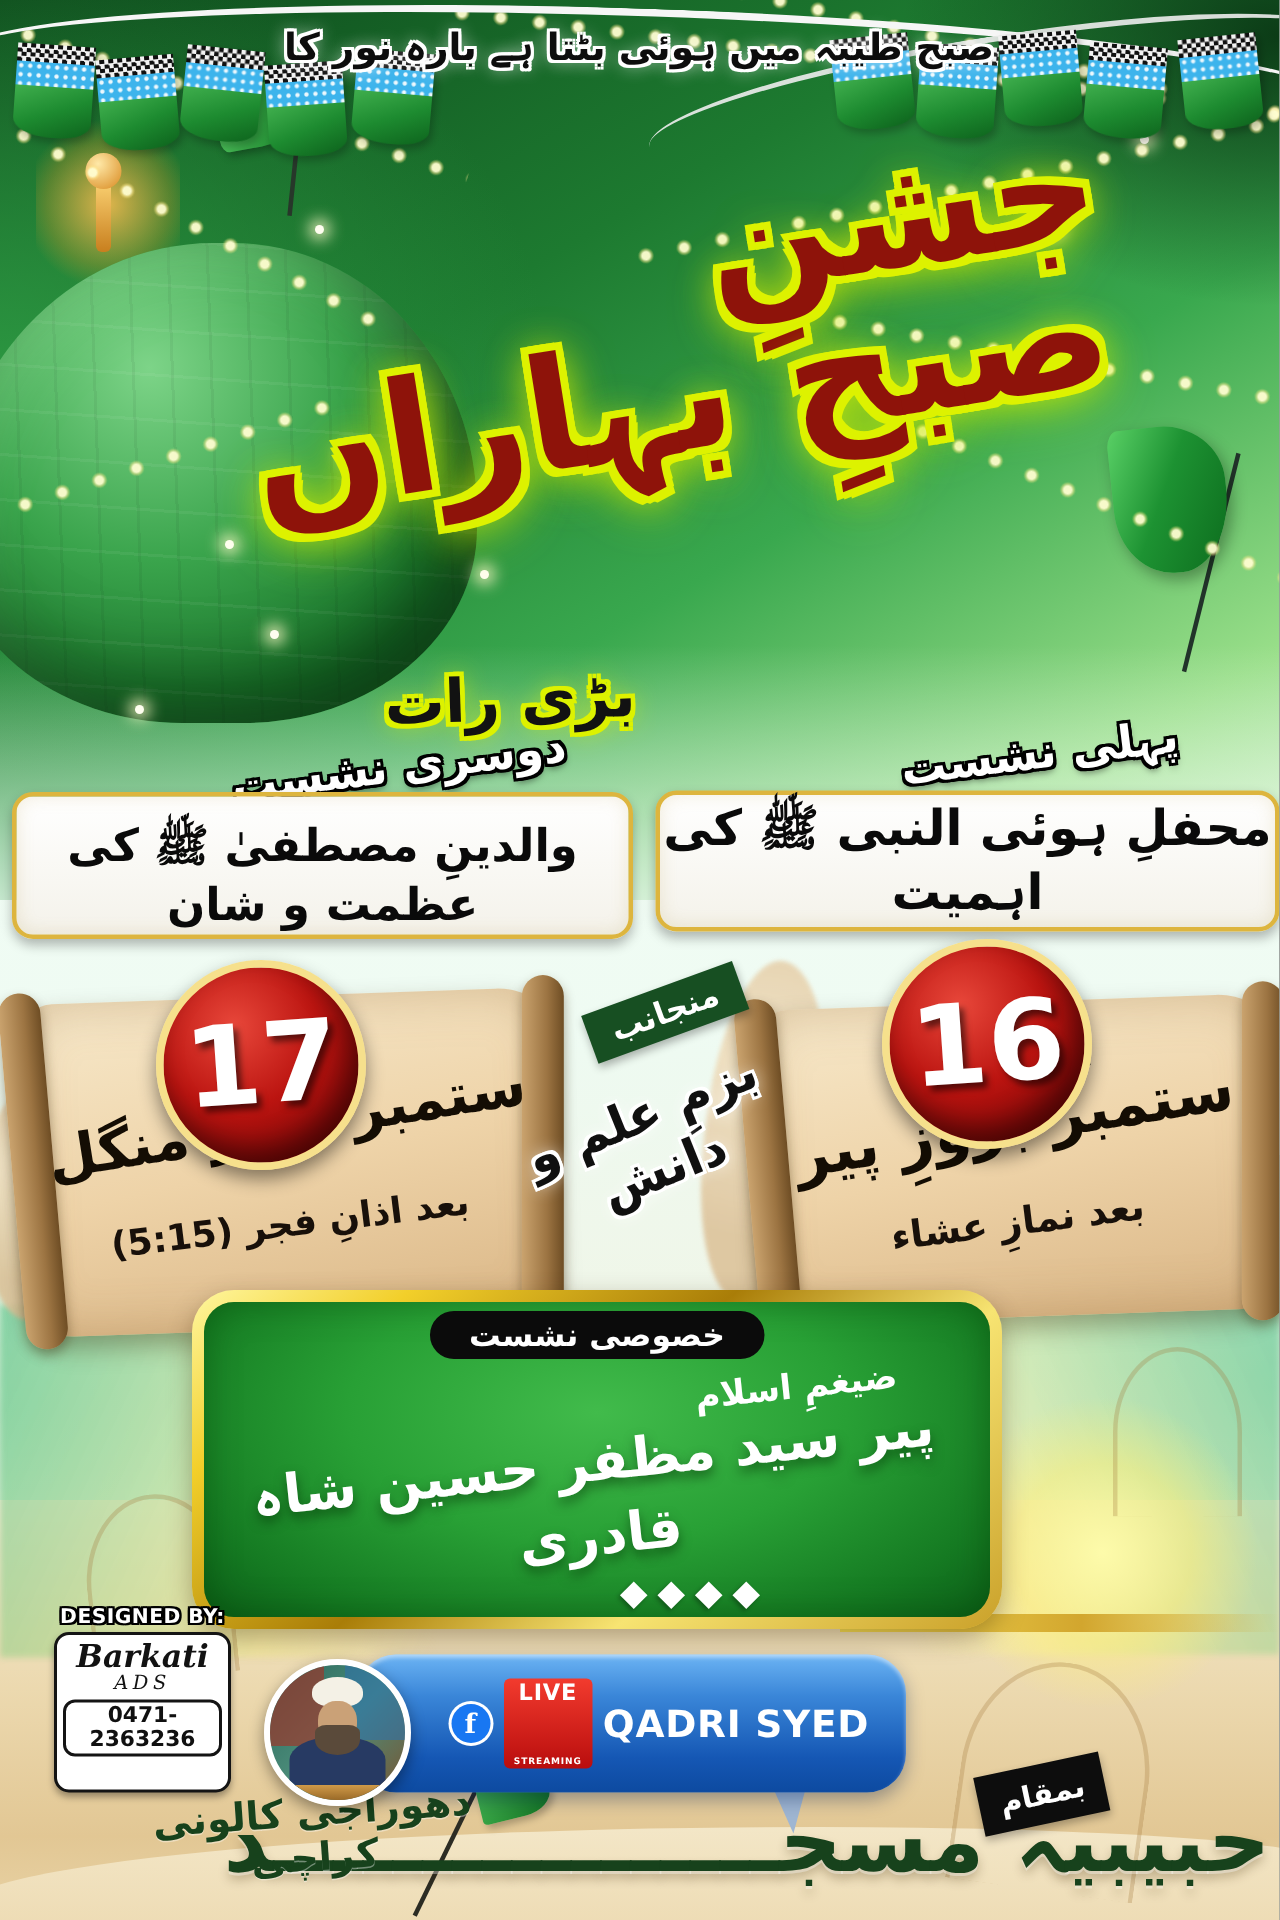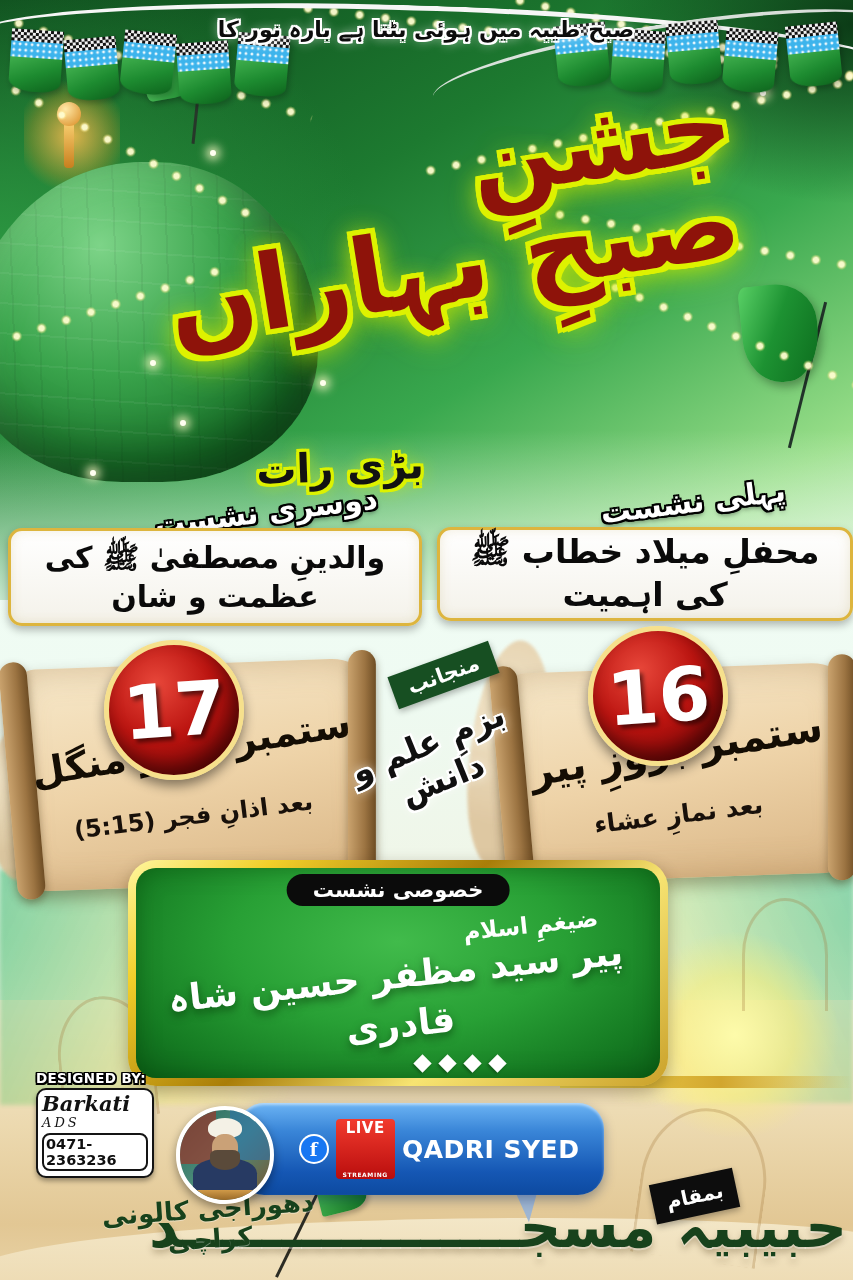--- a/index.html
+++ b/index.html
@@ -71,38 +71,38 @@
     border-radius:0 0 40% 48%/0 0 30% 36%;}
 
   
   .ow{text-shadow:-2px -2px 0 #fff,2px -2px 0 #fff,-2px 2px 0 #fff,2px 2px 0 #fff,-2px 0 0 #fff,2px 0 0 #fff,0 -2px 0 #fff,0 2px 0 #fff,0 0 12px rgba(255,255,255,.95);}
   .ob{text-shadow:-2px -2px 0 #000,2px -2px 0 #000,-2px 2px 0 #000,2px 2px 0 #000,-2px 0 0 #000,2px 0 0 #000,0 -2px 0 #000,0 2px 0 #000,0 3px 5px rgba(0,0,0,.5);}
   .oc{text-shadow:-5px -5px 0 #ddf200,5px -5px 0 #ddf200,-5px 5px 0 #ddf200,5px 5px 0 #ddf200,-5px 0 0 #ddf200,5px 0 0 #ddf200,0 -5px 0 #ddf200,0 5px 0 #ddf200,0 0 26px rgba(221,242,0,.95),0 8px 34px rgba(190,230,0,.7);}
   .ocs{text-shadow:-3px -3px 0 #ddf200,3px -3px 0 #ddf200,-3px 3px 0 #ddf200,3px 3px 0 #ddf200,-3px 0 0 #ddf200,3px 0 0 #ddf200,0 -3px 0 #ddf200,0 3px 0 #ddf200,0 0 18px rgba(221,242,0,.95);}
 
   
   .couplet{left:176px;top:12px;width:500px;text-align:center;direction:rtl;color:#0d0d0d;
-    font-size:22px;font-weight:bold;line-height:1.62;z-index:3;}
+    font-size:25px;font-weight:bold;line-height:1.62;z-index:3;}
   .main-title{left:110px;top:116px;width:700px;text-align:center;transform:rotate(-9deg);
     direction:rtl;color:#8e130a;font-weight:bold;z-index:2;line-height:1;}
   .main-title .t1{display:block;font-size:100px;transform:translateX(150px);}
   .main-title .t2{display:block;font-size:104px;margin-top:-6px;transform:translateX(-14px);}
   .subtitle{left:230px;top:444px;width:220px;text-align:center;direction:rtl;color:#121212;
     font-size:40px;font-weight:bold;transform:rotate(-2deg);z-index:3;}
 
   
   .sess-label{color:#fff;font-size:30px;font-weight:bold;direction:rtl;text-align:center;z-index:3;}
   .s1-label{left:548px;top:484px;width:290px;transform:rotate(-7deg);}
   .s2-label{left:116px;top:494px;width:300px;transform:rotate(-7deg);}
   .box{background:linear-gradient(#ffffff,#f4f2ea);border:3px solid #ddb53e;border-radius:14px;
     box-shadow:0 4px 8px rgba(0,0,0,.28), inset 0 0 12px rgba(180,150,60,.18);
     display:flex;align-items:center;justify-content:center;direction:rtl;color:#0a0a0a;
     font-weight:bold;text-align:center;z-index:3;line-height:1.3;}
   .s1-box{left:437px;top:527px;width:410px;height:88px;font-size:33px;}
-  .s2-box{left:8px;top:528px;width:414px;height:98px;font-size:30px;padding:0 10px;box-sizing:border-box;}
+  .s2-box{left:8px;top:528px;width:414px;height:98px;font-size:30px;padding:0 10px;box-sizing:border-box;align-items:flex-end;}
 
   
   .hand{background:radial-gradient(circle at 40% 30%,#f3e2c2,#dcc096 70%);opacity:.85;
     filter:blur(1.5px);z-index:1;border-radius:45% 55% 40% 50%;}
   .scroll{z-index:2;background:linear-gradient(170deg,#f7e9cb 0%,#eed3a8 50%,#d9b585 100%);
     box-shadow:0 8px 16px rgba(60,40,10,.35), inset 0 0 34px rgba(150,105,55,.35);
     border-radius:22px 34px 26px 30px/26px 22px 32px 24px;}
   .scroll::before,.scroll::after{content:"";position:absolute;width:28px;top:-8px;bottom:-8px;
     background:linear-gradient(90deg,#caa36e,#9c7442 60%,#6e4d24);border-radius:14px;
     box-shadow:0 4px 8px rgba(60,40,10,.4);}
@@ -146,25 +146,25 @@
   .speaker-name{position:absolute;top:84px;left:10px;right:10px;text-align:center;color:#fff;
     font-size:36px;font-weight:900;transform:rotate(-6deg);direction:rtl;line-height:1.35;
     text-shadow:0 4px 8px rgba(0,40,0,.5);}
   .diamonds{position:absolute;bottom:8px;left:280px;display:flex;gap:12px;}
   .diamonds i{width:13px;height:13px;background:#fff;transform:rotate(45deg);
     box-shadow:0 2px 3px rgba(0,0,0,.3);}
   .gold-ribbon{left:560px;top:1076px;width:293px;height:12px;z-index:3;
     background:linear-gradient(90deg,#f7df55,#d2a62e 55%,rgba(210,166,46,0));}
 
   
-  .designed{left:36px;top:1070px;width:118px;z-index:5;}
+  .designed{left:36px;top:1070px;width:118px;z-index:5;text-align:center;}
   .designed-heading{font-size:13.5px;font-weight:900;color:#fff;letter-spacing:.3px;
     text-shadow:-1.5px -1.5px 0 #000,1.5px -1.5px 0 #000,-1.5px 1.5px 0 #000,1.5px 1.5px 0 #000,-1.5px 0 0 #000,1.5px 0 0 #000,0 -1.5px 0 #000,0 1.5px 0 #000;}
   .designed-card{margin-top:2px;background:#fff;border:2.5px solid #141414;border-radius:10px;
-    padding:3px 4px 5px;box-shadow:0 3px 5px rgba(0,0,0,.35);}
+    padding:3px 4px 22px;box-shadow:0 3px 5px rgba(0,0,0,.35);}
   .designer-name{font-family:"DejaVu Serif",serif;font-style:italic;font-size:21px;font-weight:bold;
     color:#121212;line-height:1.05;}
   .designer-sub{font-family:"DejaVu Serif",serif;font-style:italic;font-size:13px;letter-spacing:3px;
     color:#121212;}
   .designer-phone{margin-top:3px;background:#fff;border:2px solid #141414;border-radius:8px;
     font-size:14.5px;font-weight:900;color:#101010;padding:1px 2px;}
 
   
   .photo{left:176px;top:1106px;width:90px;height:90px;border-radius:50%;border:4px solid #fff;
     box-shadow:0 4px 10px rgba(0,0,0,.4);overflow:hidden;z-index:6;
@@ -317,21 +317,21 @@
   </div>
 
   <div class="abs main-title oc">
     <span class="t1">جشنِ</span>
     <span class="t2">صبحِ بہاراں</span>
   </div>
   <div class="abs subtitle ocs">بڑی رات</div>
 
   <div class="abs sess-label s1-label ob">پہلی نشست</div>
   <div class="abs box s1-box">
-    <span>محفلِ میلاد خطاب ﷺ کی اہمیت</span>
+    <span>محفلِ ہوئی النبی ﷺ کی اہمیت</span>
   </div>
   <div class="abs sess-label s2-label ob">دوسری نشست</div>
   <div class="abs box s2-box">
     <span>والدینِ مصطفیٰ ﷺ کی عظمت و شان</span>
   </div>
 
   <div class="abs hand" style="left:470px;top:640px;width:80px;height:230px;transform:rotate(8deg);"></div>
   <div class="abs hand" style="left:-12px;top:730px;width:60px;height:150px;"></div>
 
   <div class="abs scroll scroll1">

